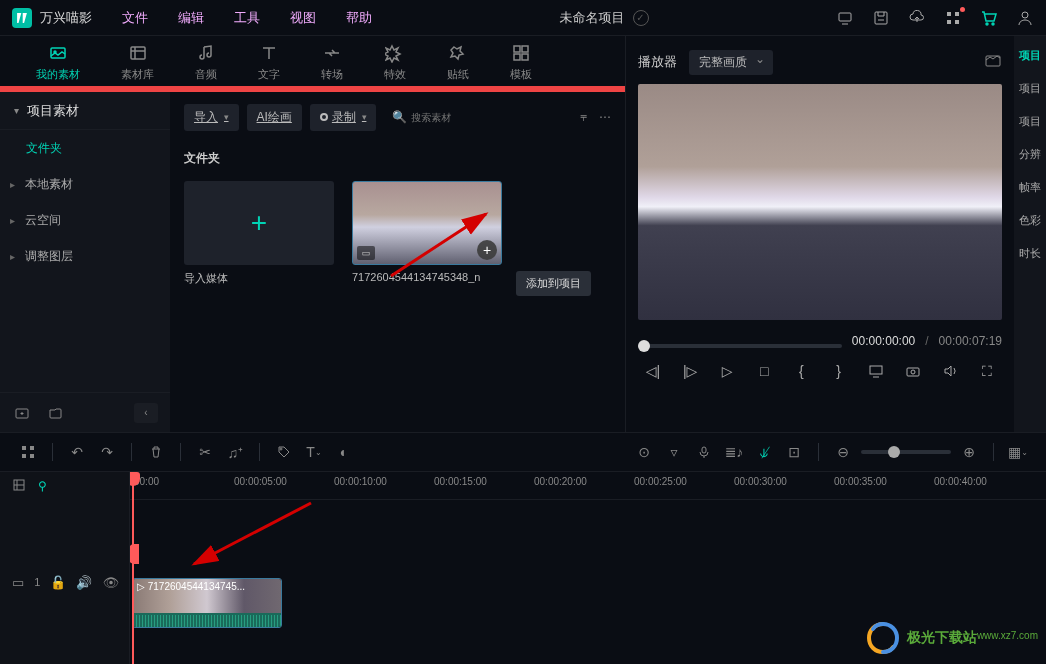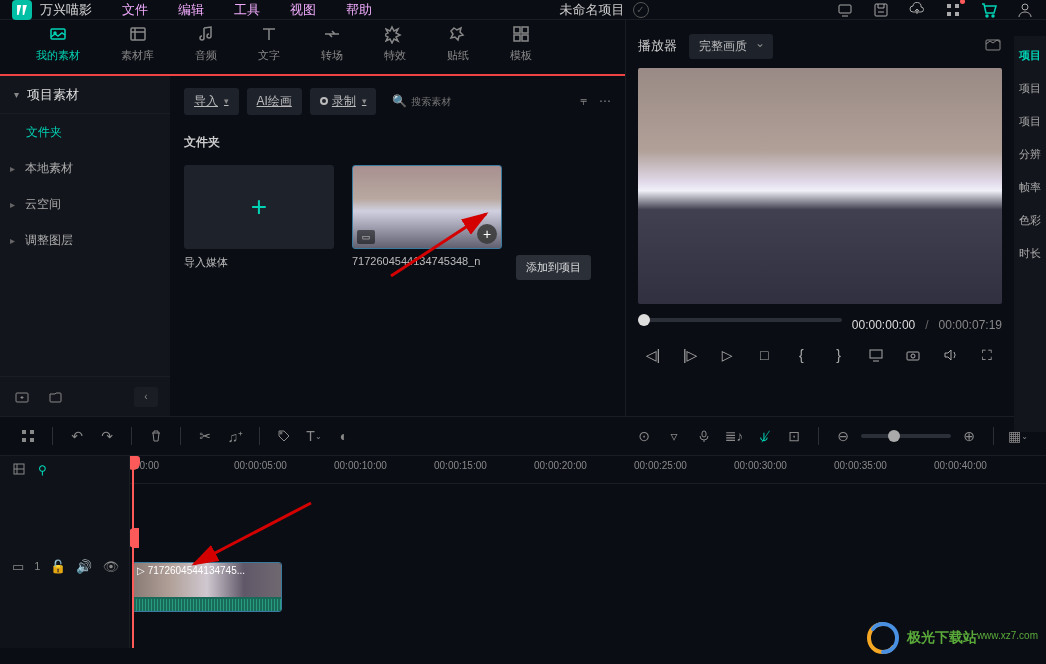--- a/index.html
+++ b/index.html
@@ -1,35 +1,35 @@
 <!DOCTYPE html>
 <html><head>
 <meta charset="utf-8">
 <style>
 * { margin: 0; padding: 0; box-sizing: border-box; font-family: "Microsoft YaHei", sans-serif; }
 body { width: 1046px; height: 664px; background: #0a0d14; color: #ccc; font-size: 12px; overflow: hidden; position: relative; }
 
 
-.titlebar { height: 20px; background: #0a0d14; display: flex; align-items: center; padding: 0 12px; border-bottom: 1px solid #1a1d24; }
+.titlebar { height: 36px; background: #0a0d14; display: flex; align-items: center; padding: 0 12px; border-bottom: 1px solid #1a1d24; }
 .logo { width: 20px; height: 20px; background: #00bfa5; border-radius: 4px; margin-right: 8px; display: flex; align-items: center; justify-content: center; font-size: 10px; }
 .app-name { font-size: 13px; color: #ddd; margin-right: 30px; }
 .menu-items { display: flex; gap: 30px; }
 .menu-item { font-size: 13px; color: #f0abfc; cursor: pointer; }
 .titlebar-center { flex: 1; display: flex; justify-content: center; align-items: center; gap: 8px; }
 .project-name { font-size: 13px; color: #ccc; }
 .check-icon { width: 16px; height: 16px; border: 1px solid #555; border-radius: 50%; display: flex; align-items: center; justify-content: center; font-size: 10px; color: #555; }
 .titlebar-right { display: flex; gap: 18px; align-items: center; }
 .titlebar-right .ticon { width: 18px; height: 18px; color: #aaa; cursor: pointer; display: flex; align-items: center; justify-content: center; }
 
 
 .upper { display: flex; height: 396px; }
 .media-panel { width: 626px; display: flex; flex-direction: column; border-right: 1px solid #1a1d24; }
 
 
-.tabs { height: 56px; display: flex; align-items: flex-start; padding: 0 16px; gap: 1px; border-bottom: 2px solid #ef4444; }
+.tabs { height: 56px; display: flex; align-items: flex-end; padding: 0 16px; gap: 1px; border-bottom: 6px solid #ef4444; }
 .tab { display: flex; flex-direction: column; align-items: center; gap: 4px; padding: 4px 20px; cursor: pointer; color: #888; }
 .tab.active { color: #00d4b5; }
 .tab-icon { width: 20px; height: 20px; display: flex; align-items: center; justify-content: center; font-size: 16px; }
 .tab-label { font-size: 11px; }
 
 
 .media-body { flex: 1; display: flex; }
 .sidebar { width: 170px; background: #12151c; display: flex; flex-direction: column; }
 .sidebar-header { height: 38px; display: flex; align-items: center; padding: 0 14px; font-size: 13px; color: #ddd; border-bottom: 1px solid #1a1d24; cursor: pointer; }
 .sidebar-header::before { content: "▾"; margin-right: 8px; font-size: 10px; color: #888; }
@@ -63,21 +63,21 @@
 
 .preview-panel { width: 388px; display: flex; flex-direction: column; padding: 8px 12px 10px 12px; }
 .preview-header { height: 36px; display: flex; align-items: center; gap: 12px; }
 .preview-title { font-size: 13px; color: #ccc; font-weight: normal; }
 .quality-select { background: #1e222b; padding: 4px 26px 4px 10px; border-radius: 3px; font-size: 12px; color: #bbb; position: relative; cursor: pointer; }
 .quality-select::after { content: "⌄"; position: absolute; right: 8px; top: 2px; color: #888; }
 .snap-icon { margin-left: auto; color: #888; cursor: pointer; font-size: 14px; }
 
 .preview-video { flex: 1; background: linear-gradient(to bottom, #9a8a85 0%, #b0a098 35%, #e0d8e8 48%, #f0f0f8 52%, #404050 60%, #303040 100%); border-radius: 2px; position: relative; margin-top: 4px; max-height: 236px; }
 
-.preview-progress { margin-top: 14px; display: flex; align-items: flex-start; gap: 10px; }
+.preview-progress { margin-top: 14px; display: flex; align-items: flex-end; gap: 10px; }
 .progress-track { flex: 1; height: 4px; background: #2a2f38; border-radius: 2px; position: relative; }
 .progress-thumb { position: absolute; left: 0; top: -4px; width: 12px; height: 12px; background: #ddd; border-radius: 50%; }
 .time-cur { font-size: 12px; color: #ddd; }
 .time-sep { color: #666; }
 .time-total { font-size: 12px; color: #888; }
 
 .preview-controls { margin-top: 12px; display: flex; align-items: center; justify-content: space-between; padding: 0 4px; }
 .pctrl { width: 22px; height: 22px; color: #aaa; cursor: pointer; display: flex; align-items: center; justify-content: center; font-size: 14px; }
 
 

